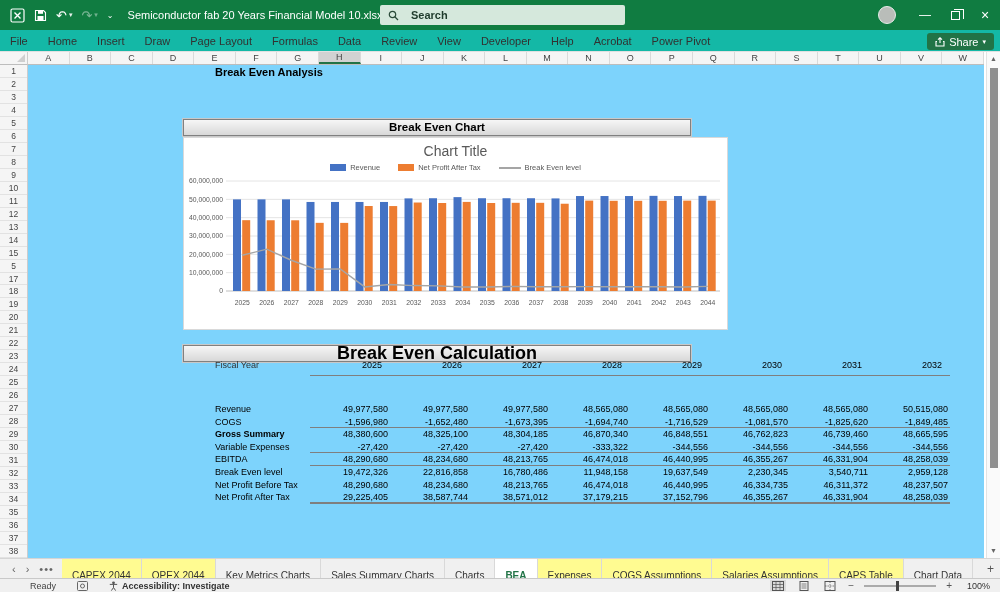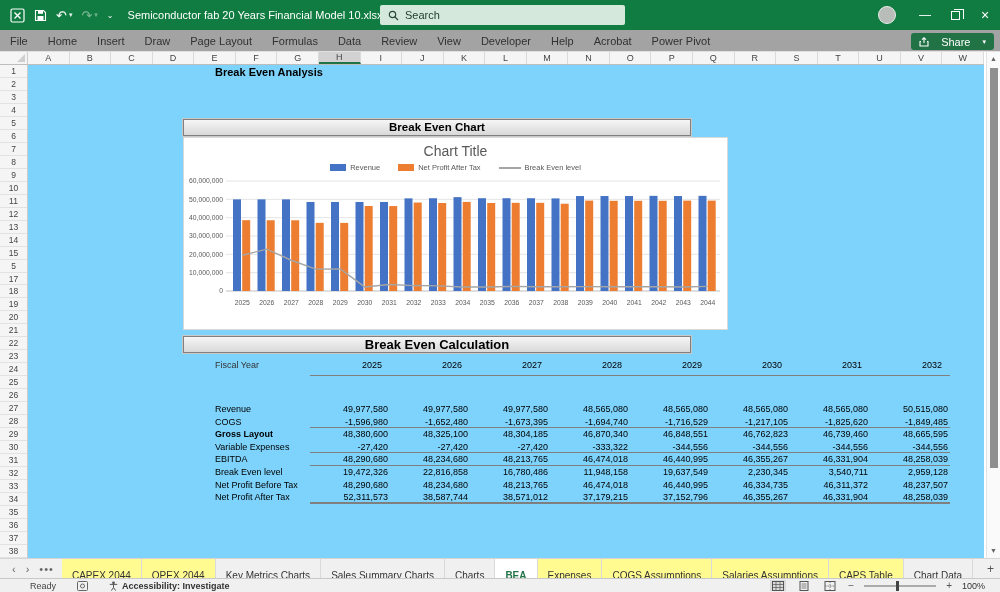--- a/index.html
+++ b/index.html
@@ -6,31 +6,31 @@
   html,body { width:1000px; height:592px; overflow:hidden; font-family:"Liberation Sans", sans-serif; background:#fff; }
   .app { position:relative; width:1000px; height:592px; background:#fff; }
 
   
   .titlebar { position:absolute; left:0; top:0; width:1000px; height:30px; background:#107C41; display:flex; align-items:center; color:#fff; }
   .qat { display:flex; align-items:center; gap:9px; padding-left:10px; }
   .qat .qbtn { display:flex; align-items:center; font-size:13px; color:#fff; cursor:default; }
   .qbtn.dim { opacity:.45; }
   .qbtn .mini-caret { font-size:7px; margin-left:2px; opacity:.9; }
   .doc-title { font-size:11px; color:#fff; margin-left:14px; white-space:nowrap; }
-  .searchbox { position:absolute; left:380; left:380px; top:5px; width:245px; height:20px; background:#D5E8DC; border-radius:2px; display:flex; align-items:center; gap:6px; padding:0 8px; color:#1f3b2c; font-size:11px; }
+  .searchbox { position:absolute; left:380; left:380px; top:5px; width:245px; height:20px; background:#D5E8DC; border-radius:2px; display:flex; align-items:center; gap:12px; padding:0 8px; color:#1f3b2c; font-size:11px;font-weight:bold; }
   .win-controls { position:absolute; right:0; top:0; height:30px; display:flex; align-items:center; }
   .avatar { width:18px; height:18px; border-radius:50%; background:#b9bdb9; border:1px solid #e7ece8; margin-right:14px; }
   .wbtn { width:30px; height:30px; display:flex; align-items:center; justify-content:center; font-size:12px; color:#fff; }
   .restore-glyph { width:9px; height:9px; border:1px solid #fff; position:relative; }
   .restore-glyph:before { content:""; position:absolute; left:2px; top:-3px; width:9px; height:9px; border:1px solid #fff; border-left:none; border-bottom:none; }
 
   
-  .ribbon { position:absolute; left:0; top:30px; width:1000px; height:22px; background:#a3a3a3; display:flex; align-items:center; border-bottom:1px solid #E1E1E1; }
+  .ribbon { position:absolute; left:0; top:30px; width:1000px; height:22px; background:#14b8a6; display:flex; align-items:center; border-bottom:1px solid #E1E1E1; }
   .ribbon-tab { font-size:11px; color:#323130; padding:0 10px; line-height:22px; white-space:nowrap; }
-  .share-btn { position:absolute; right:6px; top:3px; height:17px; background:#217346; color:#fff; font-size:11px; border-radius:3px; display:flex; align-items:center; gap:12px; padding:0 8px; }
+  .share-btn { position:absolute; right:6px; top:3px; height:17px; background:#217346; color:#fff; font-size:11px; border-radius:3px; display:flex; align-items:center; gap:4px; padding:0 8px; }
   .share-caret { font-size:7px; }
 
   
   .corner { position:absolute; left:0; top:52px; width:28px; height:13px; background:#F5F5F5; border-right:1px solid #CCC; border-bottom:1px solid #BDBDBD; }
   .corner:after { content:""; position:absolute; right:2px; bottom:2px; border-left:8px solid transparent; border-bottom:8px solid #CFCFCF; }
   .col-headers { position:absolute; left:28px; top:52px; width:956px; height:13px; display:flex; background:#F5F5F5; border-bottom:1px solid #BDBDBD; }
   .col-h { width:41.57px; font-size:9px; color:#444; text-align:center; line-height:12px; border-right:1px solid #DADADA; }
   .col-h.sel { background:#D2D2D2; border-bottom:2px solid #217346; line-height:10px; }
   .row-headers { position:absolute; left:0; top:65px; width:28px; height:493px; background:#F5F5F5; border-right:1px solid #CCC; }
   .row-h { height:12.97px; font-size:8.5px; color:#444; text-align:center; line-height:12.97px; border-bottom:1px solid #E2E2E2; }
@@ -39,21 +39,21 @@
   .v-scroll .arr { display:block; text-align:center; font-size:7px; color:#666; line-height:14px; }
   .v-thumb { position:absolute; left:3px; top:16px; width:8px; height:400px; background:#8F8F8F; }
   .v-scroll .arr.down { position:absolute; bottom:0; width:100%; }
 
   
   .canvas { position:absolute; left:28px; top:65px; width:956px; height:493px; background:#7dd3fc; overflow:hidden; }
   .sheet-title { position:absolute; left:187px; top:1px; font-size:11px; font-weight:bold; color:#000; }
 
   .section-bar { position:absolute; left:155px; width:508px; height:17px; background:linear-gradient(180deg,#F6F6F6,#D8D8D8); border:1px solid #808080; outline:1px solid #C8C8C8; text-align:center; font-weight:bold; color:#000; }
   .bar-chart-hd { top:54px; font-size:11.5px; line-height:15px; }
-  .bar-calc-hd { top:271px; font-size:13px; line-height:15px; }
+  .bar-calc-hd { top:280px; font-size:18px; line-height:15px; }
 
   .chart-box { position:absolute; left:155px; top:72px; width:545px; height:193px; background:#fff; border:1px solid #D9D9D9; }
   .chart-title { text-align:center; font-size:14px; color:#595959; margin-top:5px; }
   .legend { display:flex; justify-content:center; align-items:center; gap:18px; height:15px; margin-top:1px; }
   .legend-item { display:flex; align-items:center; gap:4px; font-size:7.5px; color:#595959; }
   .sw-rect { width:16px; height:7px; }
   .sw-line { width:22px; height:2px; }
 
   
   .calc-table { position:absolute; left:187px; top:293px; width:735px; display:grid; grid-template-columns:95px repeat(8,80px); font-size:9px; color:#000; }
@@ -81,21 +81,21 @@
   
   .status-bar { position:absolute; left:0; top:578px; width:1000px; height:14px; background:#F0F0F0; border-top:1px solid #C9C9C9; display:flex; align-items:center; font-size:9px; color:#444; }
   .status-left { display:flex; gap:21px; padding-left:30px; }
   .acc-label { font-weight:bold; color:#333; }
   .status-right { margin-left:auto; display:flex; align-items:center; gap:10px; padding-right:10px; }
   .view-ico { width:16px; height:11px; display:flex; align-items:center; justify-content:center; }
   .view-ico.sel { background:#DADADA; }
   .zoom-track { position:relative; width:72px; height:2px; background:#ABABAB; }
   .zoom-thumb { position:absolute; left:32px; top:-4px; width:3px; height:10px; background:#444; }
   .zoom-sign { font-size:10px; color:#555; }
-  .zoom-pct { width:28px; text-align:left; color:#333; }
+  .zoom-pct { width:28px; text-align:right; color:#333; }
   svg { display:block; }
 </style>
 </head>
 <body>
 
 <div class="app">
 
   <div class="titlebar">
     <div class="qat">
       <span class="qbtn">
@@ -342,24 +342,24 @@
         <div class="c-cell c-val">48,565,080</div>
         <div class="c-cell c-val">48,565,080</div>
         <div class="c-cell c-val">48,565,080</div>
         <div class="c-cell c-val">50,515,080</div>
         <div class="c-cell c-label">COGS</div>
         <div class="c-cell c-val rule-below">-1,596,980</div>
         <div class="c-cell c-val rule-below">-1,652,480</div>
         <div class="c-cell c-val rule-below">-1,673,395</div>
         <div class="c-cell c-val rule-below">-1,694,740</div>
         <div class="c-cell c-val rule-below">-1,716,529</div>
-        <div class="c-cell c-val rule-below">-1,217,105</div>
+        <div class="c-cell c-val rule-below">-1,081,570</div>
         <div class="c-cell c-val rule-below">-1,825,620</div>
         <div class="c-cell c-val rule-below">-1,849,485</div>
-        <div class="c-cell c-label bold">Gross Layout</div>
+        <div class="c-cell c-label bold">Gross Summary</div>
         <div class="c-cell c-val">48,380,600</div>
         <div class="c-cell c-val">48,325,100</div>
         <div class="c-cell c-val">48,304,185</div>
         <div class="c-cell c-val">46,870,340</div>
         <div class="c-cell c-val">46,848,551</div>
         <div class="c-cell c-val">46,762,823</div>
         <div class="c-cell c-val">46,739,460</div>
         <div class="c-cell c-val">48,665,595</div>
         <div class="c-cell c-label">Variable Expenses</div>
         <div class="c-cell c-val rule-below">-27,420</div>
@@ -391,21 +391,21 @@
         <div class="c-cell c-label">Net Profit Before Tax</div>
         <div class="c-cell c-val">48,290,680</div>
         <div class="c-cell c-val">48,234,680</div>
         <div class="c-cell c-val">48,213,765</div>
         <div class="c-cell c-val">46,474,018</div>
         <div class="c-cell c-val">46,440,995</div>
         <div class="c-cell c-val">46,334,735</div>
         <div class="c-cell c-val">46,311,372</div>
         <div class="c-cell c-val">48,237,507</div>
         <div class="c-cell c-label">Net Profit After Tax</div>
-        <div class="c-cell c-val rule-final">52,311,573</div>
+        <div class="c-cell c-val rule-final">29,225,405</div>
         <div class="c-cell c-val rule-final">38,587,744</div>
         <div class="c-cell c-val rule-final">38,571,012</div>
         <div class="c-cell c-val rule-final">37,179,215</div>
         <div class="c-cell c-val rule-final">37,152,796</div>
         <div class="c-cell c-val rule-final">46,355,267</div>
         <div class="c-cell c-val rule-final">46,331,904</div>
         <div class="c-cell c-val rule-final">48,258,039</div>
       </div>
   </div>
 

